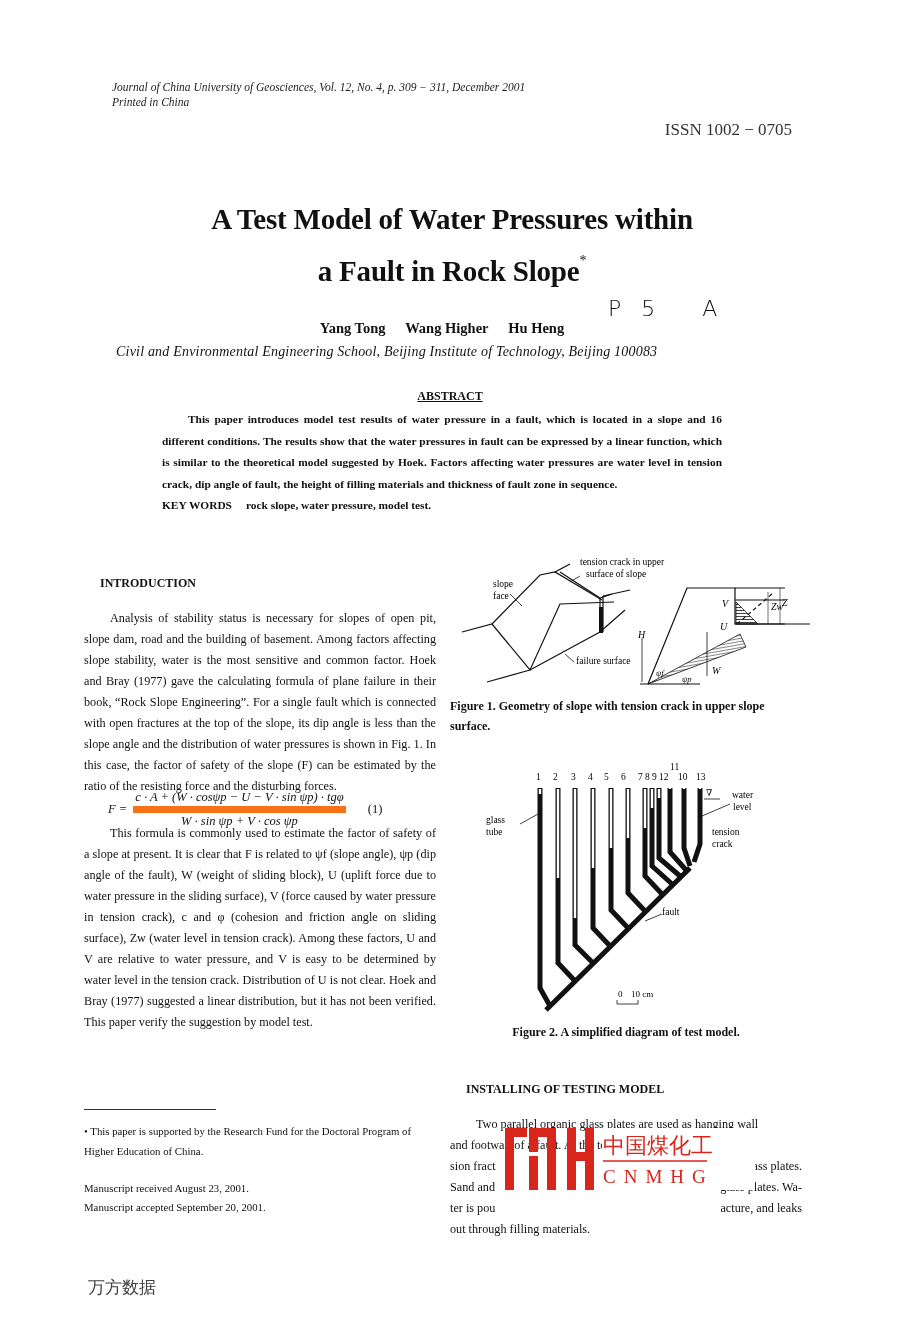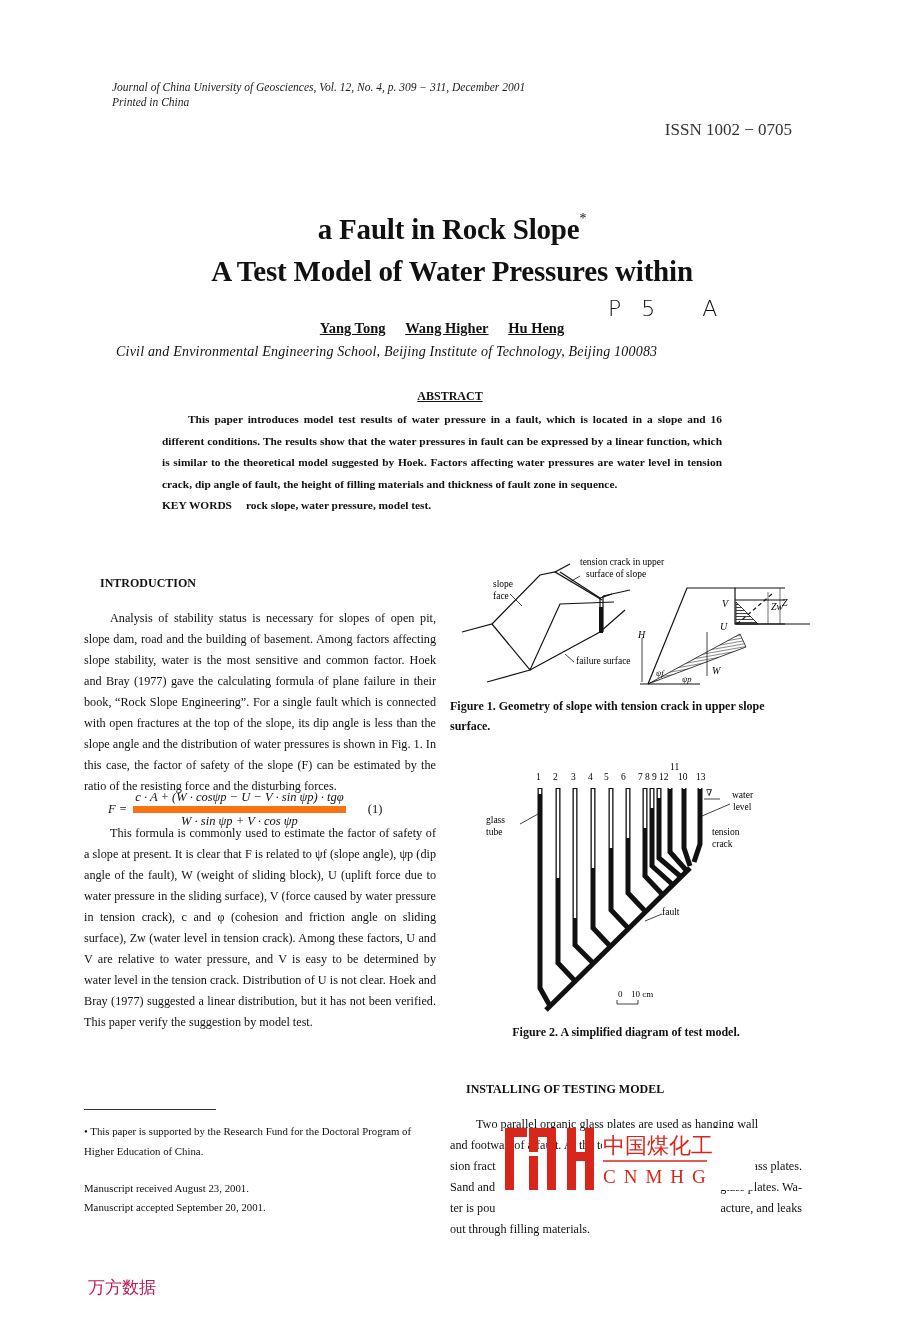--- a/index.html
+++ b/index.html
@@ -4,55 +4,55 @@
 <style>
   html, body { margin: 0; padding: 0; background: #ffffff; }
   body { width: 904px; height: 1320px; position: relative; overflow: hidden; color: #111; font-family: "Liberation Serif", "DejaVu Serif", serif; }
   .abs { position: absolute; }
   .hdr { left: 90px; top: 80px; font-size: 11.5px; font-style: italic; line-height: 15px; color: #222; margin-left: 22px; }
   .issn { right: 112px; top: 80px; font-size: 17px; color: #333; margin-top: 40px; }
   .title { left: 0; width: 904px; top: 198px; text-align: center; font-size: 29px; font-weight: bold; line-height: 42px; letter-spacing: -0.2px; }
   .title sup { font-size: 14px; font-weight: normal; vertical-align: 16px; }
   .hand { left: 608px; top: 296px; font-family: "DejaVu Sans", sans-serif; font-size: 22px; letter-spacing: 20px; color: #111; font-weight: 300; }
   .authors { left: 0; width: 884px; top: 320px; text-align: center; font-size: 14.5px; font-weight: bold; }
-  .authors span { margin: 0 8px; text-decoration: underline; }
+  .authors span { margin: 0 8px; }
   .affil { left: 116px; top: 344px; font-size: 14px; font-style: italic; letter-spacing: 0.2px; }
   .abs-h { left: 8px; width: 884px; top: 389px; text-align: center; font-size: 12px; font-weight: bold; text-decoration: underline; }
   .abs-body { left: 162px; width: 560px; top: 409px; font-size: 11.4px; font-weight: bold; line-height: 21.5px; text-align: justify; }
   .abs-body p { margin: 0; text-indent: 26px; }
   .kw { margin-top: 0; }
   .kw b { margin-right: 14px; }
   .col-l { left: 84px; width: 352px; font-size: 12.2px; line-height: 21px; text-align: justify; }
   .sec-h { font-size: 12px; font-weight: bold; margin: 16px; line-height: 18px; }
   .para { margin: 0; text-indent: 26px; }
   .eq { left: 108px; top: 790px; font-size: 12.5px; font-style: italic; display: flex; align-items: center; }
   .eq .lhs { margin-right: 6px; }
   .frac { display: inline-flex; flex-direction: column; align-items: center; }
   .frac .num { border-bottom: 7px solid #f97316; padding: 0 2px 1px; }
   .frac .den { padding-top: 1px; }
   .eqno { margin-left: 22px; font-style: normal; }
   .fnline { left: 84px; top: 1109px; width: 132px; border-top: 1px solid #333; }
   .fn { left: 84px; width: 352px; font-size: 10.8px; line-height: 20px; }
   .col-r { left: 450px; width: 352px; font-size: 12.2px; line-height: 21px; text-align: justify; }
   .cap { font-size: 12px; font-weight: bold; line-height: 20px; }
-  .foot-logo { left: 88px; top: 1276px; font-family: "DejaVu Sans", sans-serif; font-size: 17px; color: #be185d; }
+  .foot-logo { left: 88px; top: 1276px; font-family: "DejaVu Sans", sans-serif; font-size: 17px; color: #404040; }
   svg text { font-family: "Liberation Serif", "DejaVu Serif", serif; }
 </style>
 </head>
 <body>
 
 <div class="abs hdr">
   <div>Journal of China University of Geosciences, Vol. 12, No. 4, p. 309 − 311, December 2001</div>
   <div>Printed in China</div>
 </div>
 <div class="abs issn">ISSN 1002 − 0705</div>
 
 <div class="abs title">
+  <div>A Test Model of Water Pressures within</div>
   <div><span>a Fault in Rock Slope</span><sup>*</sup></div>
-  <div>A Test Model of Water Pressures within</div>
 </div>
 
 <div class="abs hand">P5 A</div>
 
 <div class="abs authors">
   <span>Yang Tong</span>
   <span>Wang Higher</span>
   <span>Hu Heng</span>
 </div>
 <div class="abs affil">Civil and Environmental Engineering School, Beijing Institute of Technology, Beijing 100083</div>

